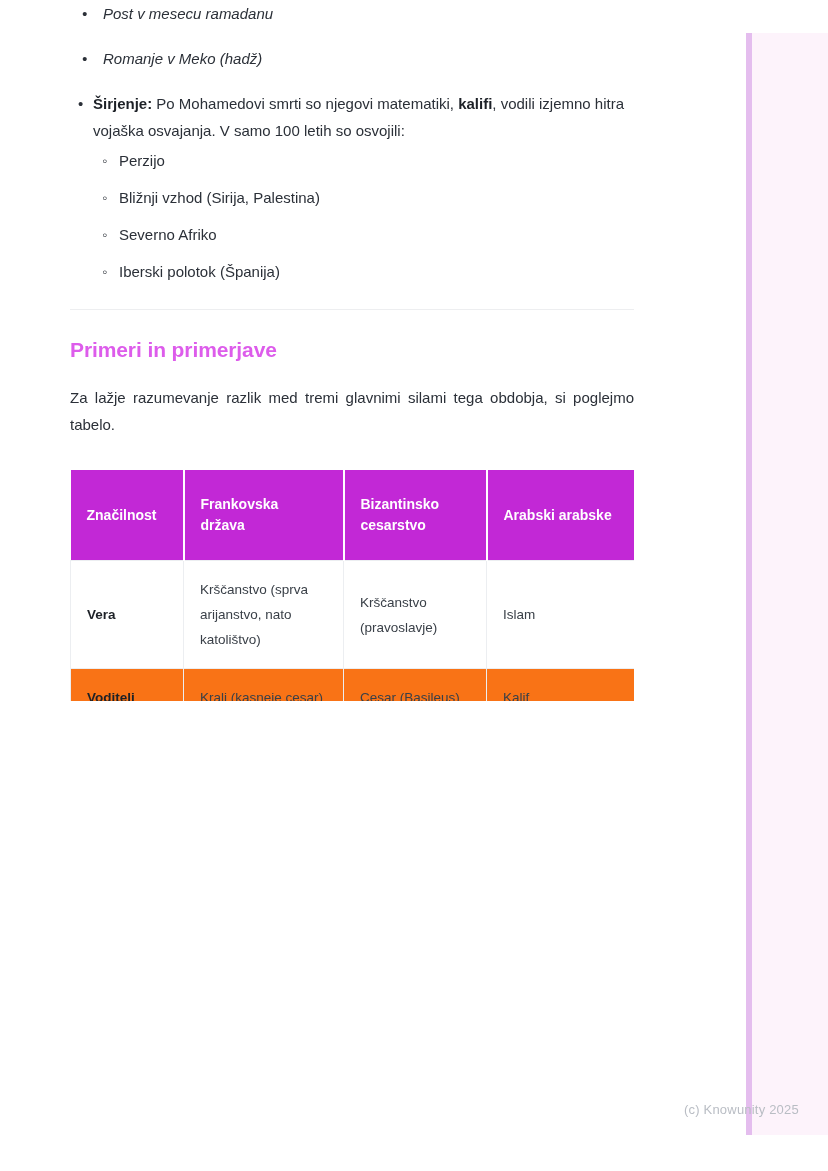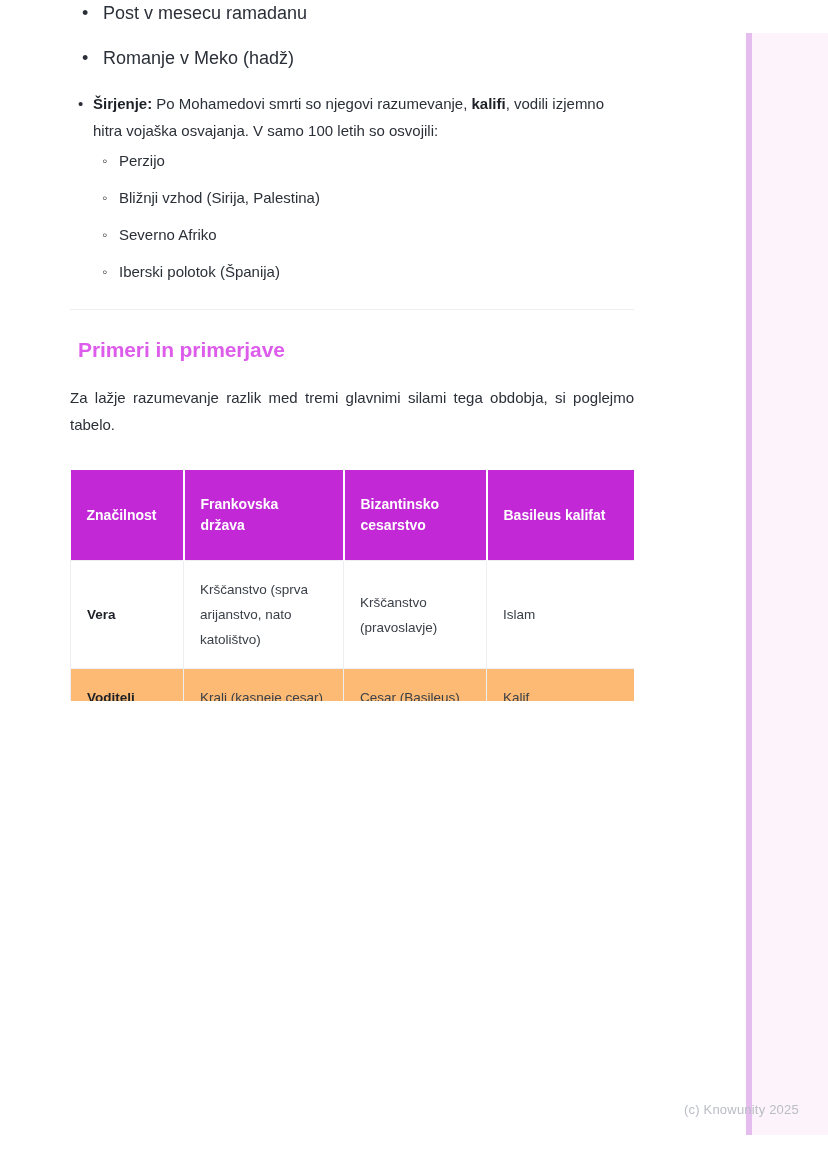--- a/index.html
+++ b/index.html
@@ -85,22 +85,23 @@
   }
   .top-sublist {
     margin: 0;
     padding: 0 0 0 70px;
     list-style: none;
   }
   .top-sublist > li {
     position: relative;
     padding-left: 33px;
     margin: 0 0 18px 0;
-    font-size: 18px;
-    line-height: 27px;
+    font-size: 15px;
+    line-height: 27px;
+    font-style: italic;
   }
   .top-sublist > li::before {
     content: "\2022";
     position: absolute;
     left: 12px;
     top: 0;
     color: #2b3038;
   }
 
   .block-wrap {
@@ -116,21 +117,21 @@
     border-top: 1px solid #edeef0;
     margin: 24px 0 28px 0;
     height: 0;
   }
 
   
   h2.section-title {
     font-size: 21px;
     font-weight: bold;
     color: #dd5ceb;
-    margin: 0 0 22px 8px;
+    margin: 0 0 22px 0;
     letter-spacing: -0.1px;
   }
 
   p.intro {
     font-size: 15px;
     line-height: 27px;
     text-align: justify;
     margin: 8px 0 32px 0;
     color: #2b3038;
   }
@@ -167,21 +168,21 @@
     vertical-align: middle;
     line-height: 25px;
     color: #3a4048;
     font-size: 13.5px;
   }
   table.cmp tbody td.rowhead {
     font-weight: bold;
     color: #1d2127;
   }
   table.cmp tbody tr.alt td {
-    background: #fdba74;
+    background: #f97316;
   }
 
   
   #watermark {
     position: absolute;
     left: 684px;
     top: 1102px;
     font-size: 13px;
     color: #b9bdc4;
     letter-spacing: 0.2px;
@@ -204,21 +205,21 @@
 
   <ul class="top-sublist">
     <li><span>Post v mesecu ramadanu</span></li>
     <li><span>Romanje v Meko (hadž)</span></li>
   </ul>
 
   <div class="block-wrap">
     <ul class="lvl1">
 
       <li>
-        <b>Širjenje:</b><span> Po Mohamedovi smrti so njegovi razumevanje, </span><b>kalifi</b><span>, vodili izjemno hitra vojaška osvajanja. V samo 100 letih so osvojili:</span>
+        <b>Širjenje:</b><span> Po Mohamedovi smrti so njegovi matematiki, </span><b>kalifi</b><span>, vodili izjemno hitra vojaška osvajanja. V samo 100 letih so osvojili:</span>
 
         <ul class="lvl2">
           <li><span>Perzijo</span></li>
           <li><span>Bližnji vzhod (Sirija, Palestina)</span></li>
           <li><span>Severno Afriko</span></li>
           <li><span>Iberski polotok (Španija)</span></li>
         </ul>
       </li>
 
 
@@ -236,21 +237,21 @@
           <col class="c0">
             <col class="c1">
             <col class="c2">
             <col class="c3">
         </colgroup>
         <thead>
           <tr>
             <th>Značilnost</th>
             <th>Frankovska država</th>
             <th>Bizantinsko cesarstvo</th>
-            <th>Basileus kalifat</th>
+            <th>Arabski arabske</th>
           </tr>
         </thead>
         <tbody>
           <tr>
             <td class="rowhead">Vera</td>
             <td>Krščanstvo (sprva arijanstvo, nato katolištvo)</td>
             <td>Krščanstvo (pravoslavje)</td>
             <td>Islam</td>
           </tr>
           <tr class="alt">

